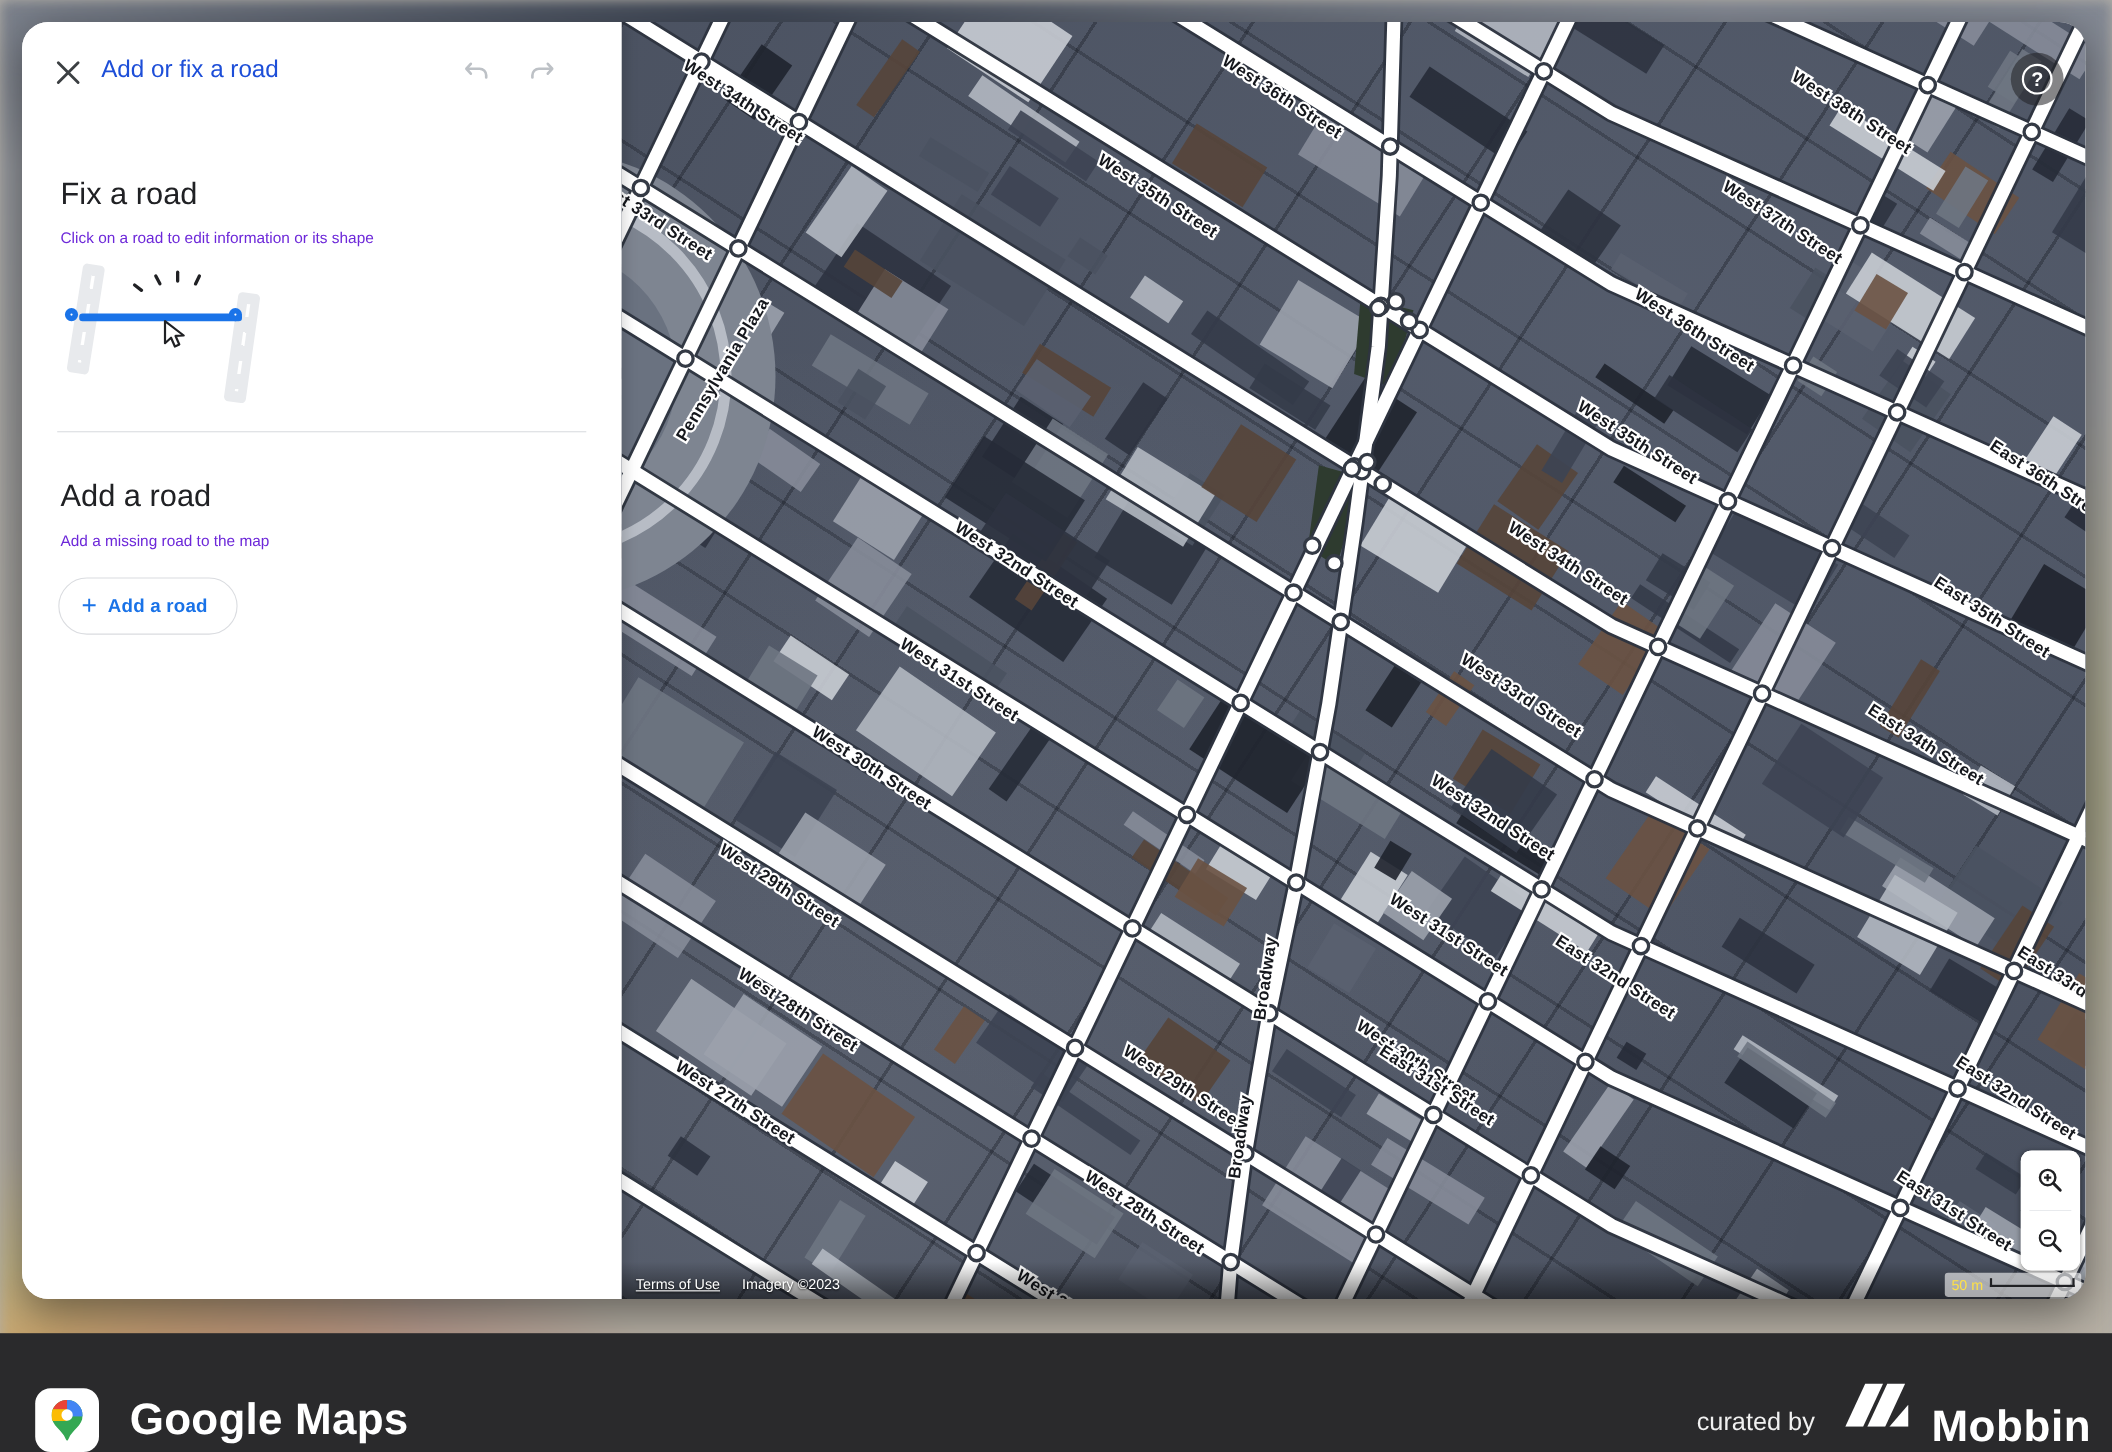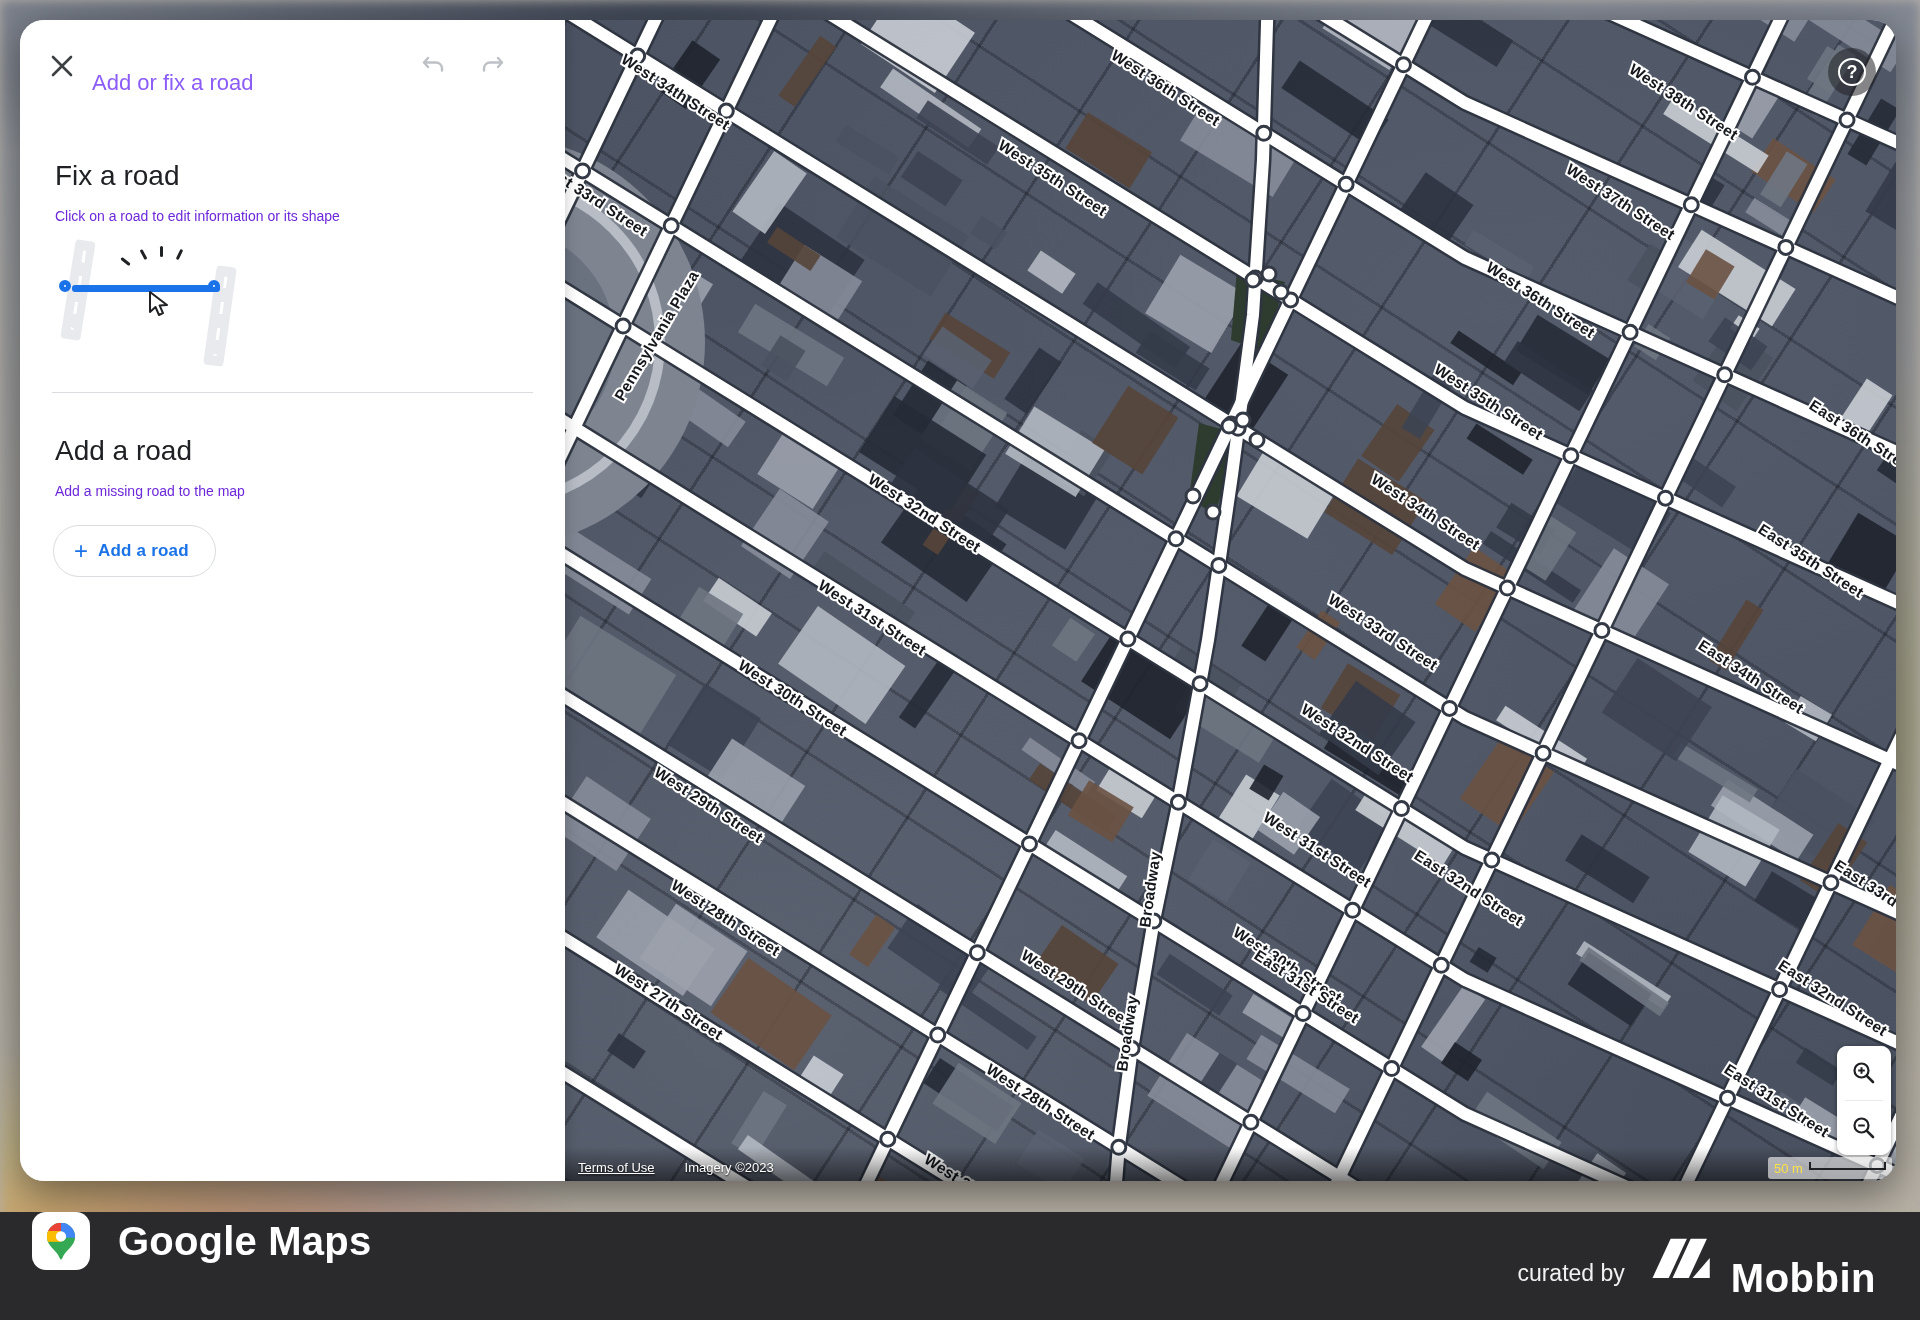--- a/index.html
+++ b/index.html
@@ -20,21 +20,21 @@
   .card { position:absolute; left:20px; top:20px; width:1876px; height:1161px;
     border-radius:24px; overflow:hidden; display:flex;
     box-shadow:0 12px 40px rgba(0,0,0,.45); background:#fff; }
 
   
   .panel { position:relative; width:545px; height:100%; background:#fff; z-index:5;
     box-shadow:2px 0 12px rgba(0,0,0,.18); flex:none; }
   .panel-header { position:relative; height:92px; }
   .close-btn { position:absolute; left:28px; top:32px; width:28px; height:28px;
     cursor:pointer; }
-  .panel-title { position:absolute; left:72px; top:30px; font-size:22px; color:#8b5cf6;margin-top:20px; }
+  .panel-title { position:absolute; left:72px; top:30px; font-size:22px; color:#1d4ed8; }
   .undo-btn,.redo-btn { position:absolute; top:32px; width:26px; height:26px; cursor:default; }
   .undo-btn { left:400px; } .redo-btn { left:460px; }
 
   .section-heading { margin:0 12px 0 35px; font-size:28px; font-weight:400; color:#202124; }
   .section-desc { margin:16px 0 0 35px; font-size:14px; color:#6d28d9; width:440px; }
 
   .fix-illustration { position:relative; margin:24px 0 0 40px; width:200px; height:110px; }
   .road-stub { position:absolute; width:20px; height:100px; background:#e8eaed; border-radius:4px; }
   .road-stub .dash { position:absolute; left:8.5px; top:10px; width:3px; height:80px;
     background:repeating-linear-gradient(180deg,#fff 0 12px,transparent 12px 26px); }
@@ -97,42 +97,42 @@
     transform:rotate(14deg); }
   .inset .yellow-road i { position:absolute; left:11px; top:0; width:2px; height:100%;
     background:repeating-linear-gradient(180deg,#b98e2f 0 8px,transparent 8px 16px); }
   .inset .thin-road { position:absolute; left:-8px; top:26px; width:90px; height:4px;
     background:#fff; transform:rotate(34deg); }
   .inset .thin-green { position:absolute; left:-10px; top:12px; width:80px; height:3px;
     background:#8fbf7f; transform:rotate(30deg); }
   .inset-label { position:absolute; left:10px; bottom:8px; color:#fff; font-size:15px;
     text-shadow:0 1px 3px rgba(0,0,0,.9); }
 
-  .attribution { position:absolute; left:13px; bottom:6px; display:flex; gap:30px;
+  .attribution { position:absolute; left:13px; bottom:6px; display:flex; gap:20px;
     align-items:center; }
   .terms-link { color:#fff; font-size:13px; text-decoration:underline; cursor:pointer;
     text-shadow:0 1px 2px rgba(0,0,0,.9); }
   .imagery { color:#fff; font-size:13px; text-shadow:0 1px 2px rgba(0,0,0,.9); }
 
   .zoom-ctrl { position:absolute; right:5px; bottom:26px; width:54px; background:#fff;
     border-radius:10px; box-shadow:0 1px 5px rgba(0,0,0,.4); overflow:hidden; }
   .zoom-btn { width:54px; height:54px; display:flex; align-items:center; justify-content:center;
     cursor:pointer; background:#fff; border:none; }
   .zoom-divider { height:1px; background:#e8eaed; margin:0 8px; }
 
   .scalebar { position:absolute; right:4px; bottom:2px; height:22px; width:124px;
     background:rgba(255,255,255,.6); display:flex; align-items:center; gap:6px;
     padding:0 6px; border-radius:3px; }
   .scalebar .txt { font-size:13px; color:#fde047; }
   .scalebar .line { flex:1; height:8px; border-left:2px solid #202124;
     border-right:2px solid #202124; border-bottom:2px solid #202124; margin-top:-4px; }
 
   
   .footer { position:absolute; left:0; right:0; bottom:0; height:108px; background:#2a2a2c;
-    display:flex; align-items:flex-start; justify-content:space-between; padding:0 44px 0 32px; }
+    display:flex; align-items:flex-end; justify-content:space-between; padding:0 19px 0 32px; }
   .footer-left { display:flex; align-items:center; gap:28px; }
   .app-icon { width:58px; height:58px; background:#fff; border-radius:14px;
     display:flex; align-items:center; justify-content:center; }
   .app-name { color:#fff; font-size:40px; font-weight:700; letter-spacing:.2px; }
   .footer-right { display:flex; align-items:center; gap:26px; }
   .curated { color:#f1f1f1; font-size:23px;margin-top:33px; }
   .mobbin-wrap { display:flex; align-items:center; gap:14px; }
   .mobbin-name { color:#fff; font-size:40px; font-weight:700; letter-spacing:.5px;margin-top:44px; }
 </style>
 </head>

